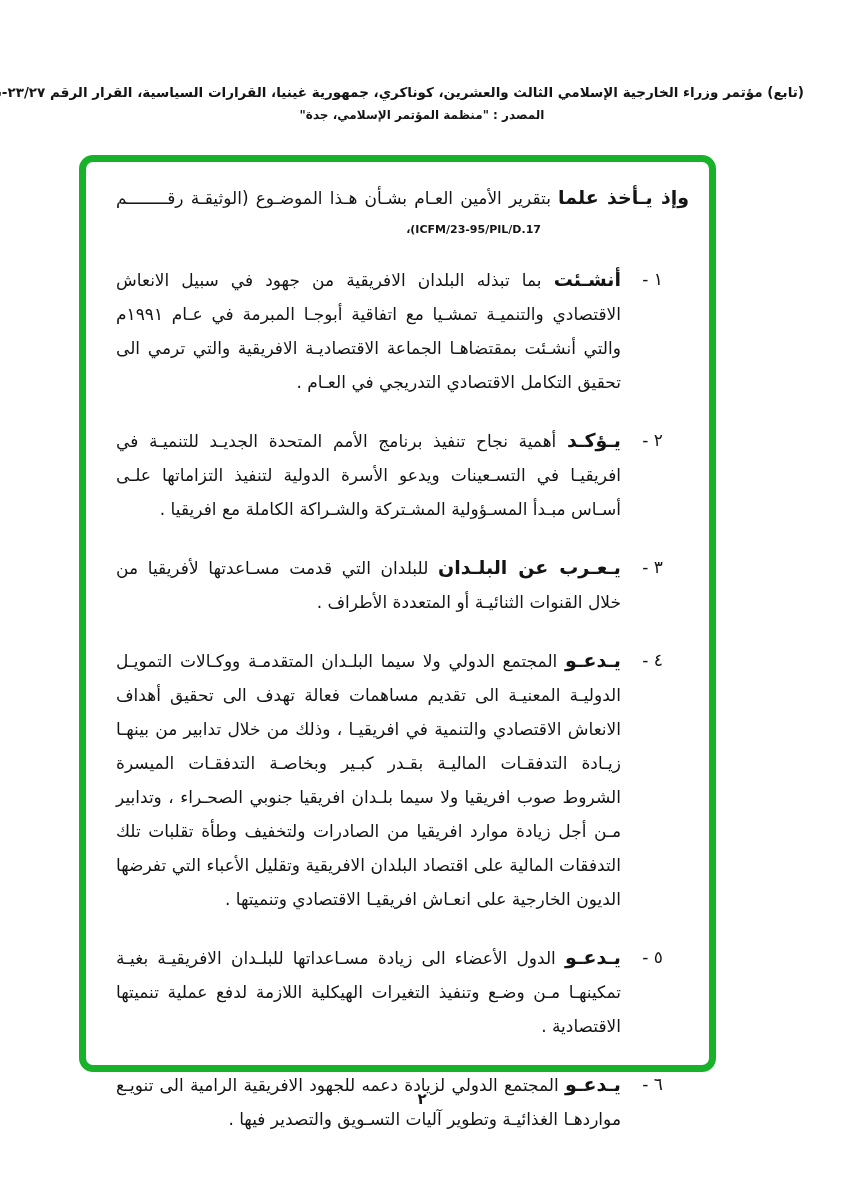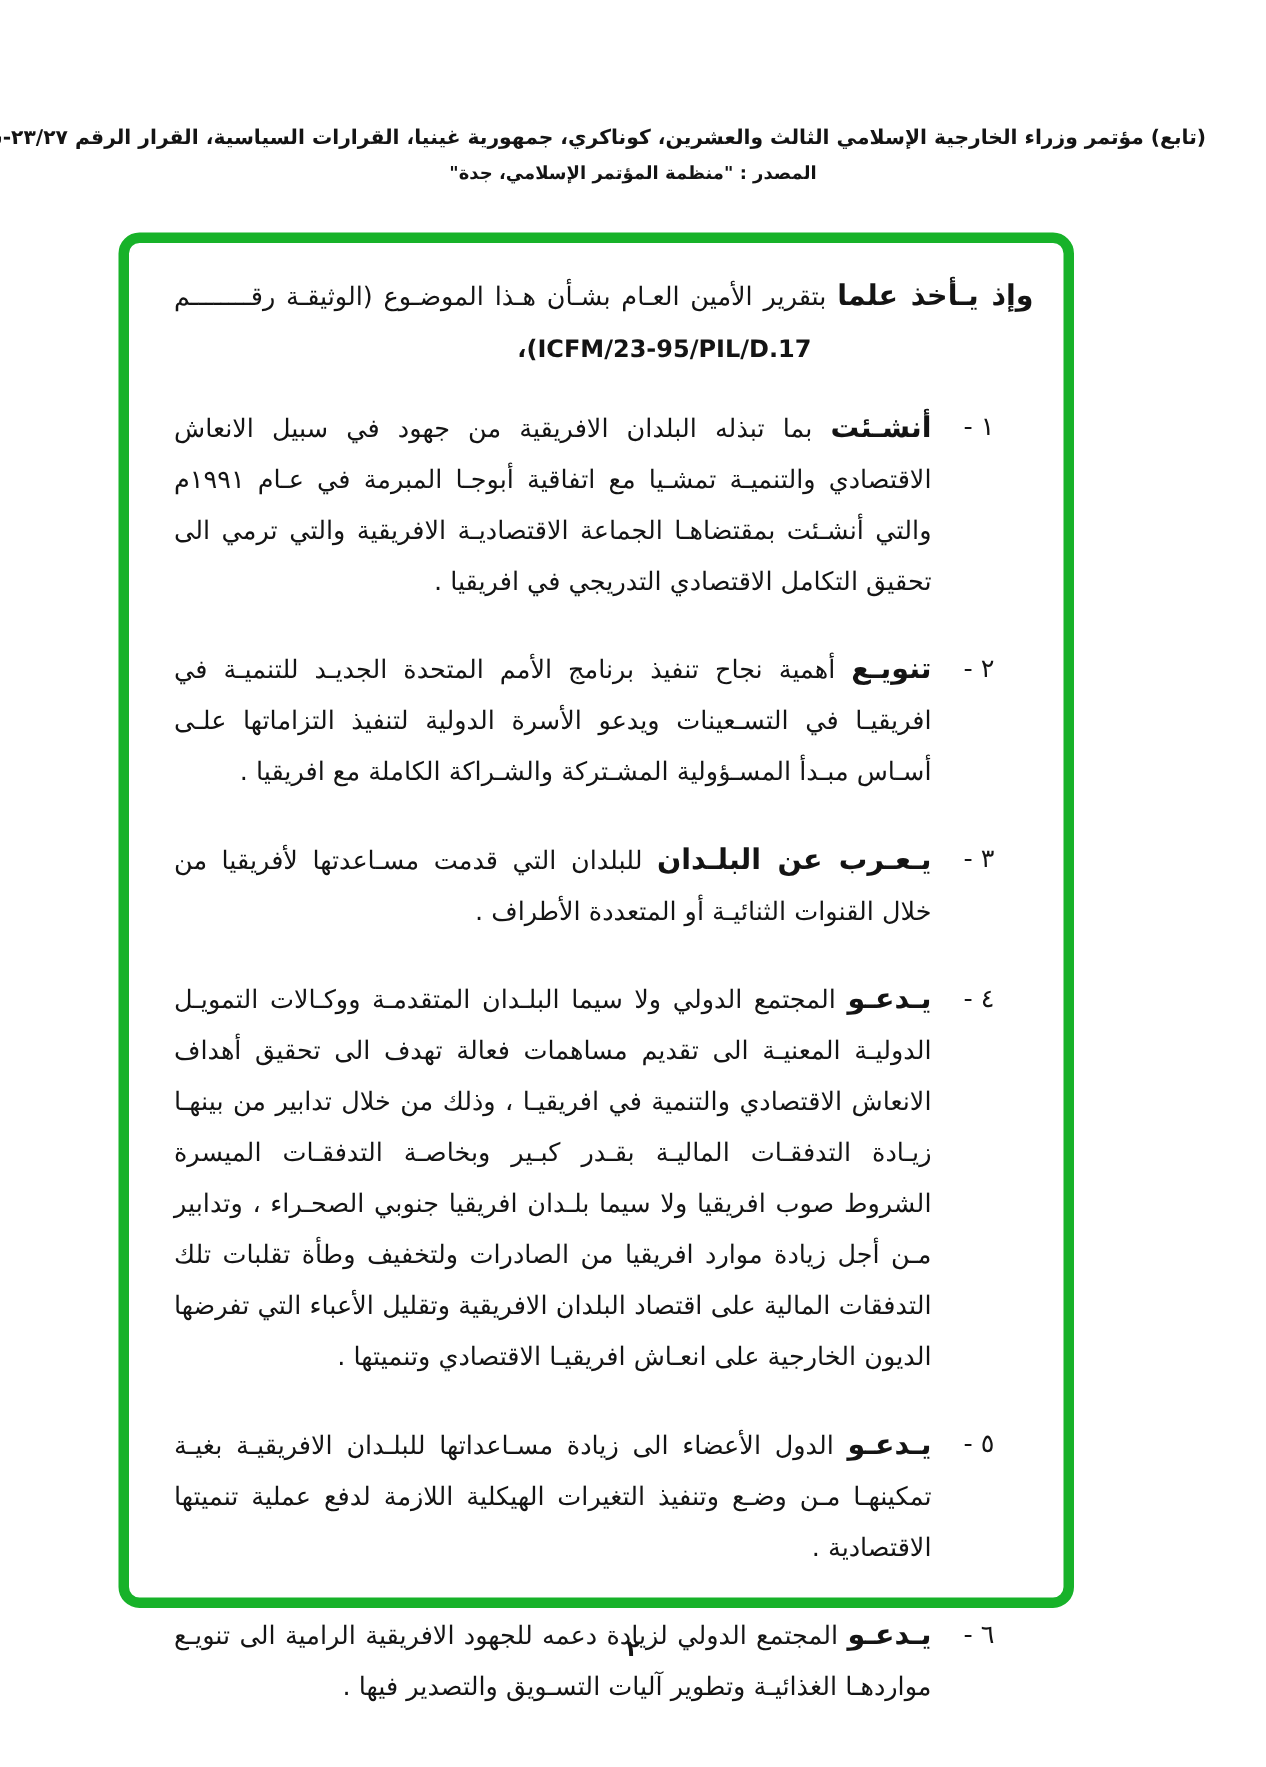--- a/index.html
+++ b/index.html
@@ -54,21 +54,21 @@
     text-align: justify;
     text-align-last: justify;
   }
   .lead {
     font-weight: bold;
     font-size: 19px;
   }
   .pre-ref {
     margin: 6px 148px 0 0;
     text-align: right;
-    font-size: 16px;
+    font-size: 11px;
     font-weight: bold;
     direction: rtl;
   }
   .item {
     display: flex;
     margin: 0 26px 24px 0;
   }
   .num {
     flex: 0 0 42px;
     font-size: 17px;
@@ -104,26 +104,26 @@
 
   <div class="green-box" style="border-color: rgb(23, 178, 41);">
 
     <div class="preamble">
       <p class="pre-line1"><span class="lead">وإذ يـأخذ علما</span><span> بتقرير الأمين العـام بشـأن هـذا الموضـوع (الوثيقـة رقــــــــم</span></p>
       <p class="pre-ref"><bdo dir="ltr">،(ICFM/23-95/PIL/D.17</bdo></p>
     </div>
 
     <div class="item">
       <div class="num">١ -</div>
-      <p class="itext"><span class="lead">أنشـئت</span><span> بما تبذله البلدان الافريقية من جهود في سبيل الانعاش الاقتصادي والتنميـة تمشـيا مع اتفاقية أبوجـا المبرمة في عـام ١٩٩١م والتي أنشـئت بمقتضاهـا الجماعة الاقتصاديـة الافريقية والتي ترمي الى تحقيق التكامل الاقتصادي التدريجي في افريقيا .</span></p>
+      <p class="itext"><span class="lead">أنشـئت</span><span> بما تبذله البلدان الافريقية من جهود في سبيل الانعاش الاقتصادي والتنميـة تمشـيا مع اتفاقية أبوجـا المبرمة في عـام ١٩٩١م والتي أنشـئت بمقتضاهـا الجماعة الاقتصاديـة الافريقية والتي ترمي الى تحقيق التكامل الاقتصادي التدريجي في العـام .</span></p>
     </div>
 
     <div class="item">
       <div class="num">٢ -</div>
-      <p class="itext"><span class="lead">تنويـع</span><span> أهمية نجاح تنفيذ برنامج الأمم المتحدة الجديـد للتنميـة في افريقيـا في التسـعينات ويدعو الأسرة الدولية لتنفيذ التزاماتها علـى أسـاس مبـدأ المسـؤولية المشـتركة والشـراكة الكاملة مع افريقيا .</span></p>
+      <p class="itext"><span class="lead">يـؤكـد</span><span> أهمية نجاح تنفيذ برنامج الأمم المتحدة الجديـد للتنميـة في افريقيـا في التسـعينات ويدعو الأسرة الدولية لتنفيذ التزاماتها علـى أسـاس مبـدأ المسـؤولية المشـتركة والشـراكة الكاملة مع افريقيا .</span></p>
     </div>
 
     <div class="item">
       <div class="num">٣ -</div>
       <p class="itext"><span class="lead">يـعـرب عن البلـدان</span><span> للبلدان التي قدمت مسـاعدتها لأفريقيا من خلال القنوات الثنائيـة أو المتعددة الأطراف .</span></p>
     </div>
 
     <div class="item">
       <div class="num">٤ -</div>
       <p class="itext"><span class="lead">يـدعـو</span><span> المجتمع الدولي ولا سيما البلـدان المتقدمـة ووكـالات التمويـل الدوليـة المعنيـة الى تقديم مساهمات فعالة تهدف الى تحقيق أهداف الانعاش الاقتصادي والتنمية في افريقيـا ، وذلك من خلال تدابير من بينهـا زيـادة التدفقـات الماليـة بقـدر كبـير وبخاصـة التدفقـات الميسرة الشروط صوب افريقيا ولا سيما بلـدان افريقيا جنوبي الصحـراء ، وتدابير مـن أجل زيادة موارد افريقيا من الصادرات ولتخفيف وطأة تقلبات تلك التدفقات المالية على اقتصاد البلدان الافريقية وتقليل الأعباء التي تفرضها الديون الخارجية على انعـاش افريقيـا الاقتصادي وتنميتها .</span></p>

